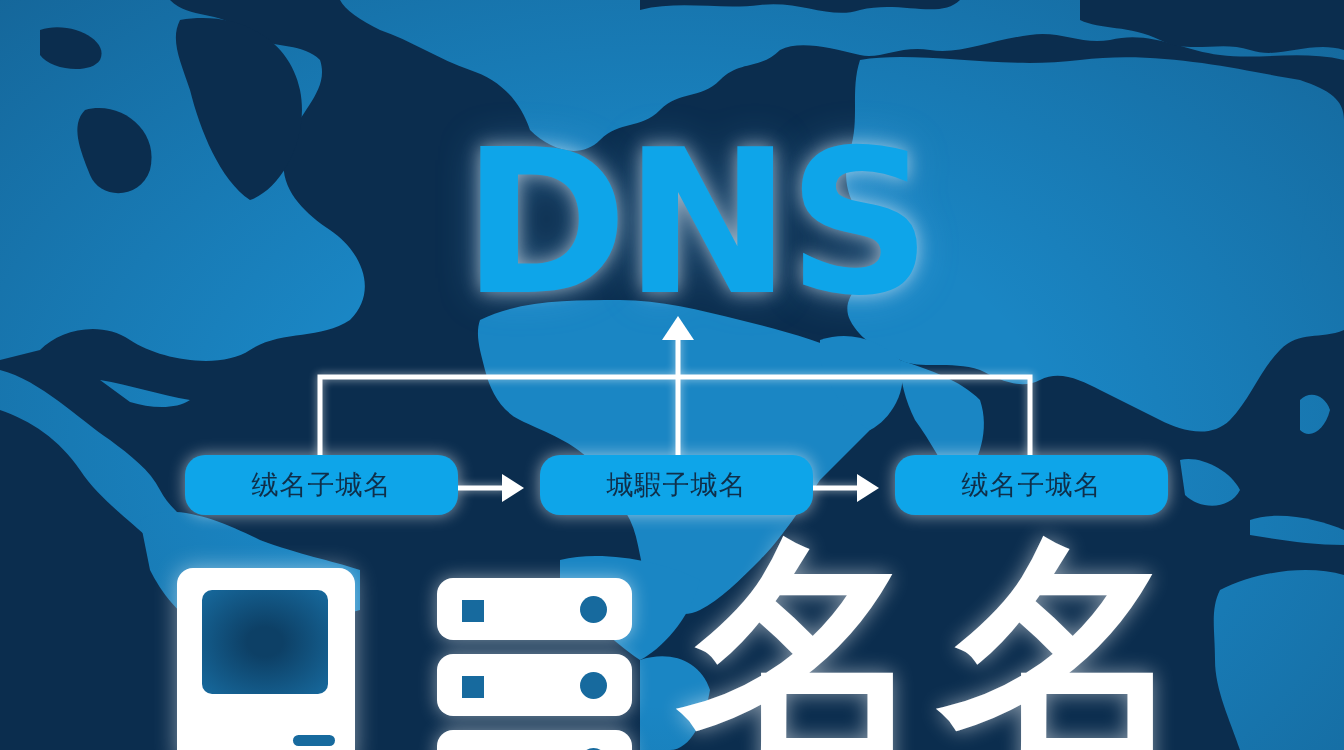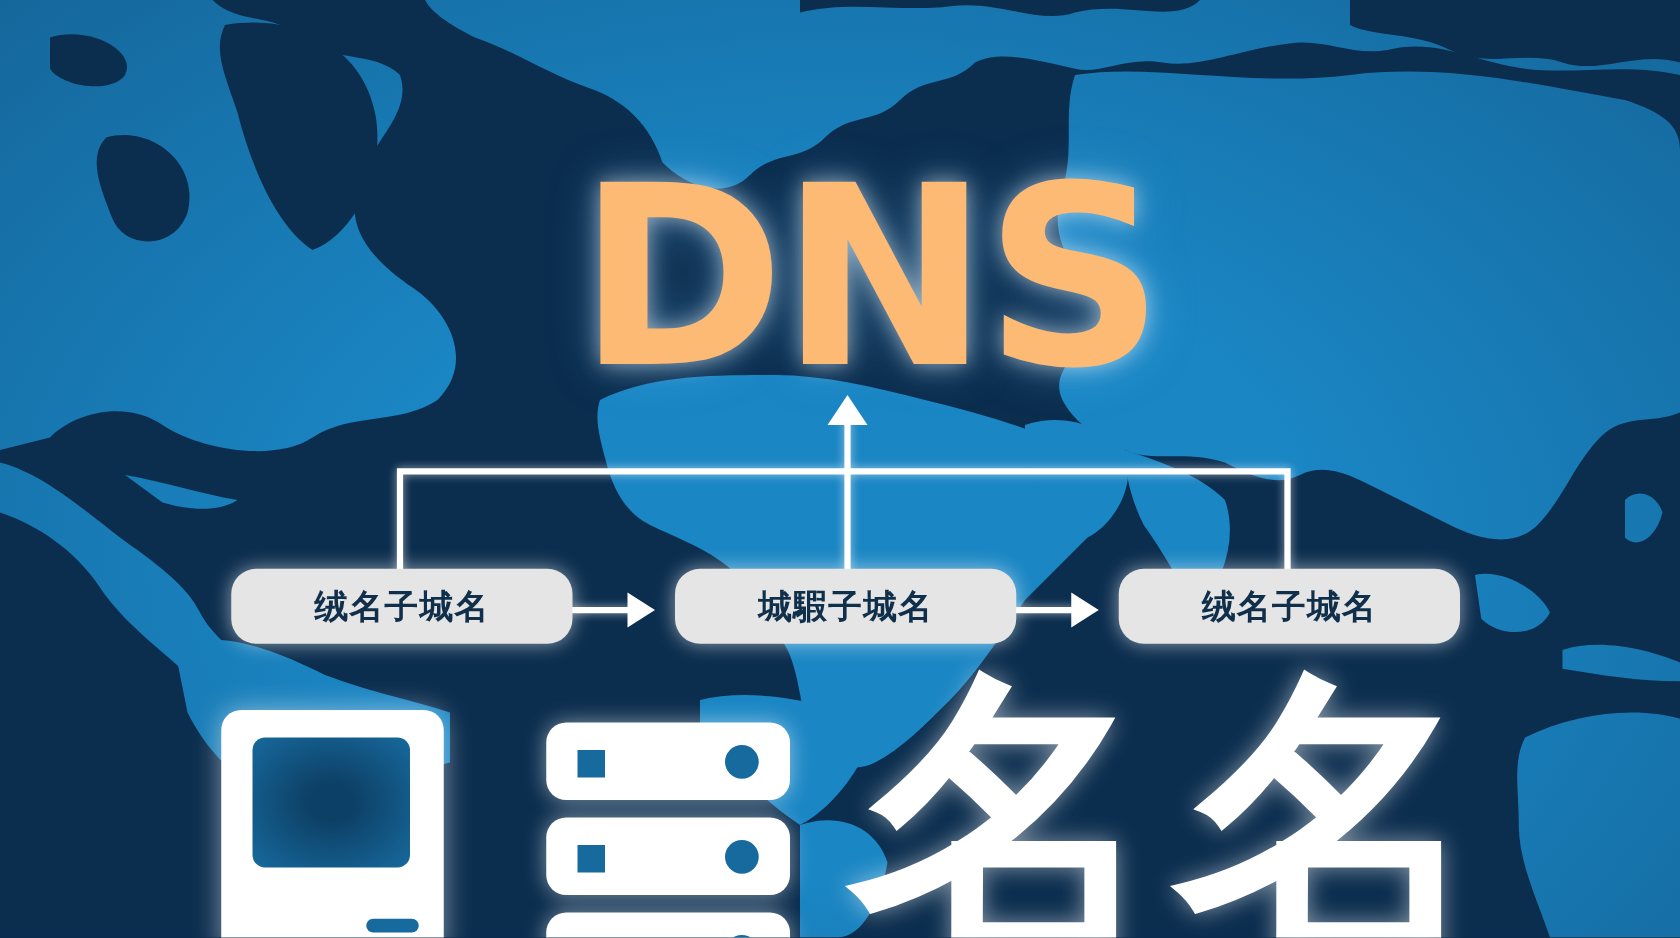--- a/index.html
+++ b/index.html
@@ -10,33 +10,32 @@
   }
   .map { position: absolute; inset: 0; }
   .land { fill: #1a86c4; }
   .vignette {
     position: absolute; inset: 0;
     background: radial-gradient(ellipse at 50% 60%, rgba(11,45,78,0) 40%, rgba(11,45,78,0.35) 100%);
     pointer-events: none;
   }
   .title {
     position: absolute; left: 462px; top: 118px; width: 430px;
-    text-align: center; color: #fdba74;
+    text-align: center; color: #0ea5e9;
     font-family: "DejaVu Sans", "Liberation Sans", sans-serif;
     font-weight: bold; font-size: 200px; line-height: 210px; letter-spacing: -4px;
     text-shadow: 0 0 18px rgba(255,255,255,0.55), 0 0 40px rgba(120,200,255,0.35);
   }
   .connectors { position: absolute; inset: 0; pointer-events: none; }
   .pill {
     position: absolute; top: 455px; height: 60px; width: 273px;
-    background: #e5e5e5; border-radius: 20px;
+    background: #0ea5e9; border-radius: 20px;
     display: flex; align-items: center; justify-content: center;
     color: #0f2f4a; font-size: 27px; letter-spacing: 1px;
     box-shadow: 0 0 16px rgba(255,255,255,0.55);
-    font-weight: bold;
   }
   .pill span { display: inline-block; }
   .device {
     position: absolute; left: 177px; top: 568px; width: 178px; height: 200px;
     background: #ffffff; border-radius: 16px;
     box-shadow: 0 0 22px rgba(255,255,255,0.5);
   }
   .device .screen {
     position: absolute; left: 25px; top: 22px; width: 126px; height: 104px;
     background: radial-gradient(ellipse at 50% 50%, #0d4066 20%, #176a9e 100%);

